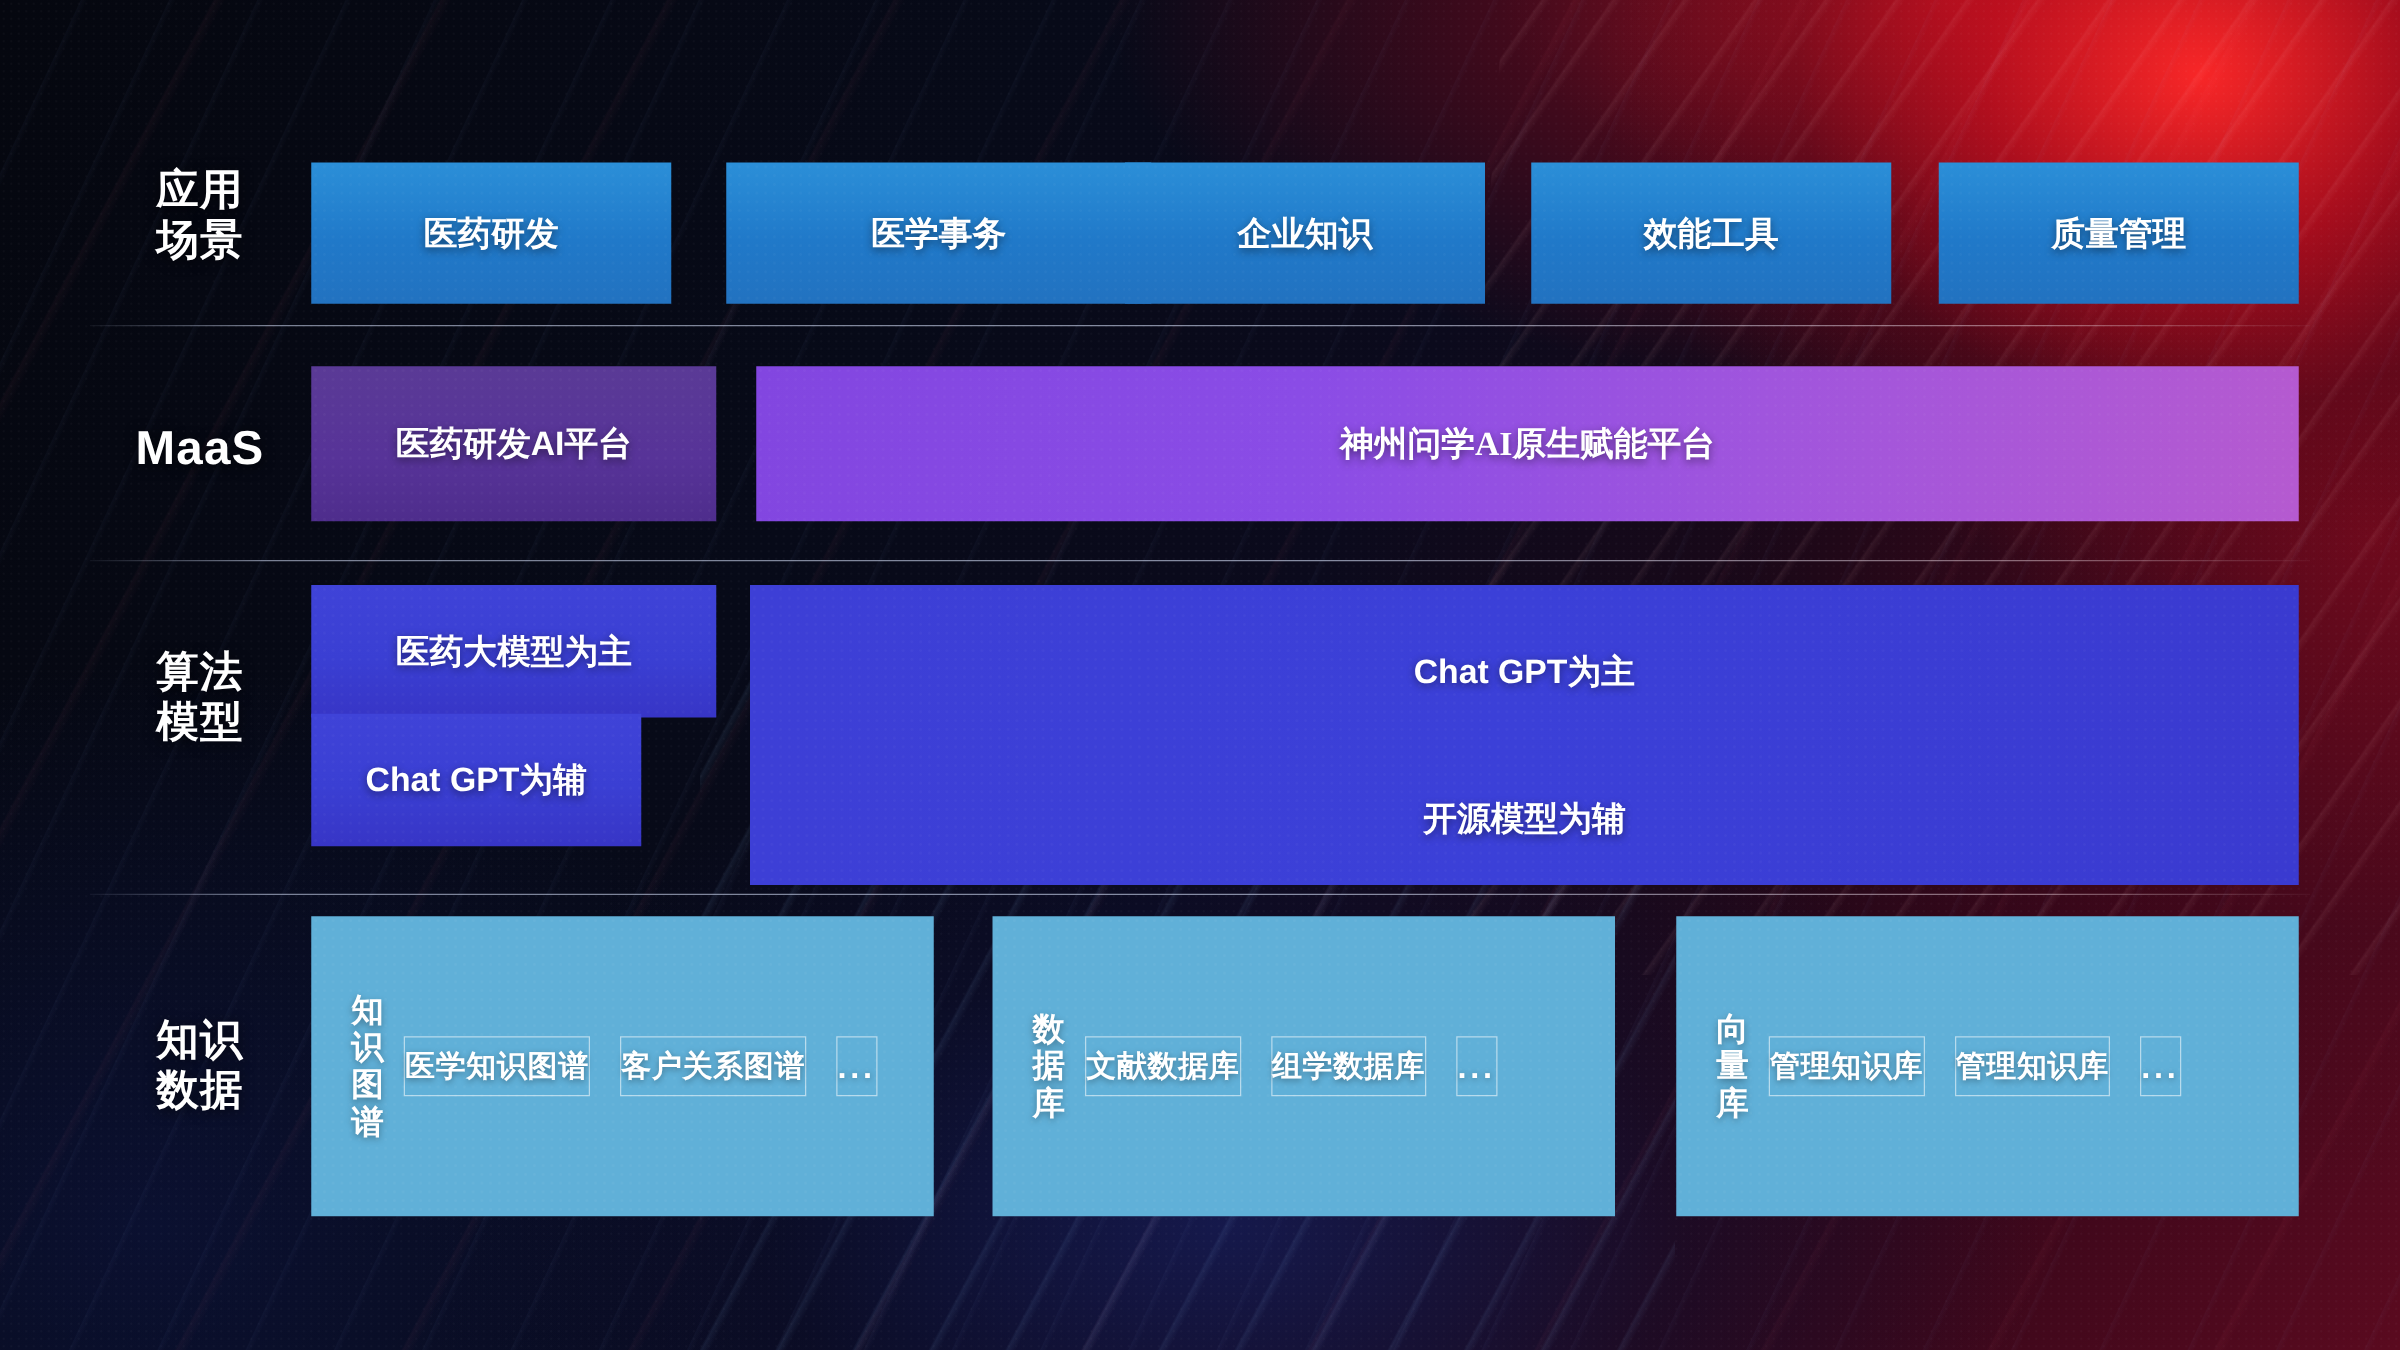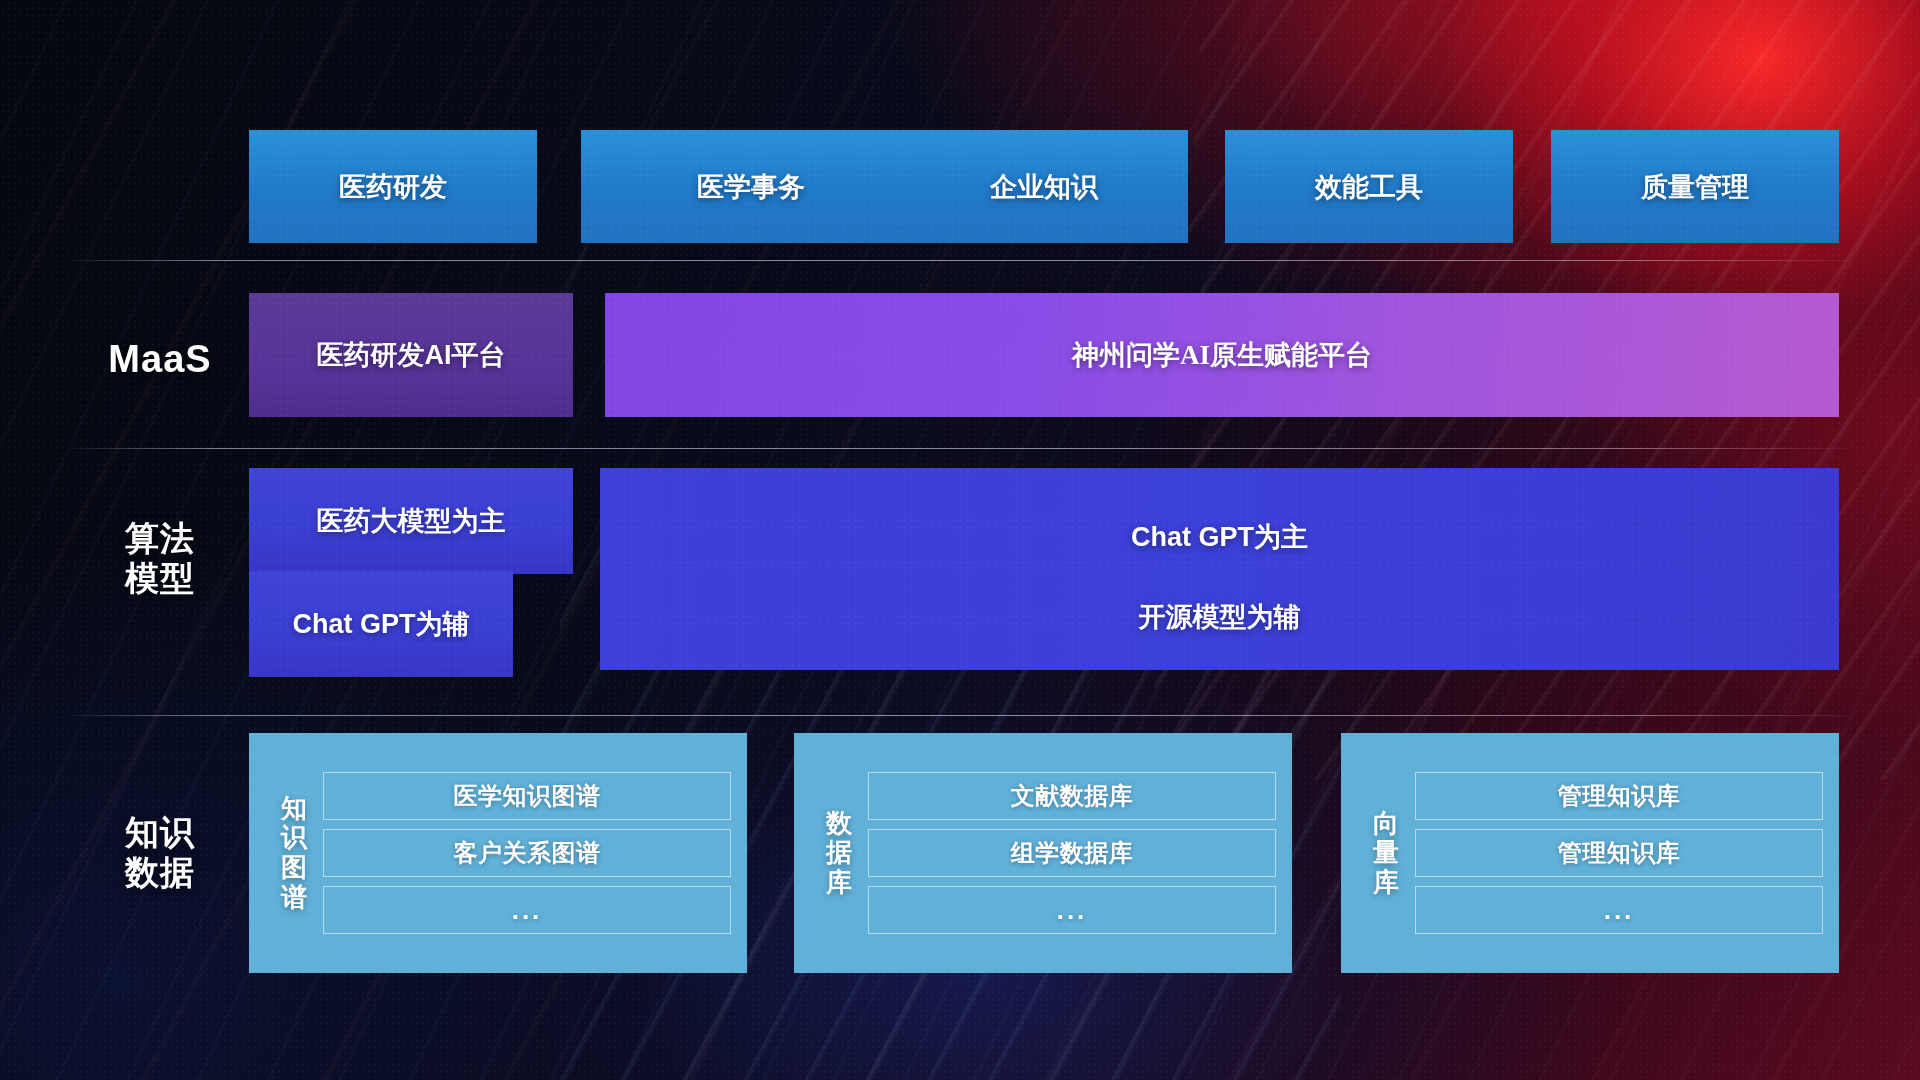--- a/index.html
+++ b/index.html
@@ -55,38 +55,42 @@
   .algo-box { background:linear-gradient(180deg,#3f43d8 0%, #3a3fd3 55%, #3735c6 100%); font-size:27px; }
   .algo-wide{ background:linear-gradient(95deg,#3d3fd6 0%, #3b40d8 50%, #3a3ad0 100%); font-size:27px; }
 
   .kgroup { position:absolute; background:#60b0d8; display:flex; align-items:center; padding:14px 16px; }
   .kgroup::after{ content:""; position:absolute; inset:0; pointer-events:none;
     background-image:radial-gradient(rgba(255,255,255,0.07) 1px, transparent 1.2px);
     background-size:7px 7px; opacity:.55; }
   .ktitle { width:58px; flex:none; color:#fff; font-weight:bold; font-size:26px;
     line-height:1.14; text-align:center; letter-spacing:0; z-index:2;
     text-shadow:0 2px 6px rgba(0,0,0,.35); }
-  .kitems { flex:1; display:flex; flex-direction:column; gap:9px; z-index:2; }
+  .kitems { flex:1; display:flex; flex-direction:row; gap:24px; z-index:2; }
   .kitem { height:48px; border:1px solid rgba(255,255,255,0.55);
     display:flex; align-items:center; justify-content:center;
     color:#ffffff; font-weight:bold; font-size:24px; letter-spacing:.5px;
     text-shadow:0 1px 5px rgba(0,0,0,.35); }
   .kitem.ellipsis { font-size:26px; letter-spacing:3px; }
 </style>
 </head>
 <body>
 
 <div id="stage">
   <div class="streaks"></div>
   <div class="streak2"></div>
   <div class="streak3"></div>
   <div class="dots"></div>
 
   <div class="diagram">
 
+    <div class="rowlabel" style="top:132px; font-size:34px;">
+      <div>应用</div>
+      <div>场景</div>
+    </div>
 
     <div class="cell app-box" style="left:249px; top:130px; width:288px; height:113px;">医药研发</div>
     <div class="cell app-box" style="left:581px; top:130px; width:340px; height:113px;">医学事务</div>
     <div class="cell app-box" style="left:900px; top:130px; width:288px; height:113px;">企业知识</div>
     <div class="cell app-box" style="left:1225px; top:130px; width:288px; height:113px;">效能工具</div>
     <div class="cell app-box" style="left:1551px; top:130px; width:288px; height:113px;">质量管理</div>
 
     <div class="divider" style="top:260px;"></div>
 
     <div class="rowlabel" style="top:337px; font-size:38px;">
@@ -100,21 +104,21 @@
 
     <div class="rowlabel" style="top:518px; font-size:34px;">
       <div>算法</div>
       <div>模型</div>
     </div>
 
     <div class="cell algo-box" style="left:249px; top:468px; width:324px; height:106px;">医药大模型为主</div>
     <div class="cell algo-box" style="left:249px; top:571px; width:264px; height:106px;">Chat GPT为辅</div>
 
     <div class="cell algo-wide" style="left:600px; top:468px; width:1239px; height:137px;">Chat GPT为主</div>
-    <div class="cell algo-wide" style="left:600px; top:564px; width:1239px; height:106px;">开源模型为辅</div>
+    <div class="cell algo-wide" style="left:600px; top:602px; width:1239px; height:106px;">开源模型为辅</div>
 
     <div class="divider" style="top:715px;"></div>
 
     <div class="rowlabel" style="top:812px; font-size:34px;">
       <div>知识</div>
       <div>数据</div>
     </div>
 
     <div class="kgroup" style="left:249px; top:733px; width:498px; height:240px;">
       <div class="ktitle">

